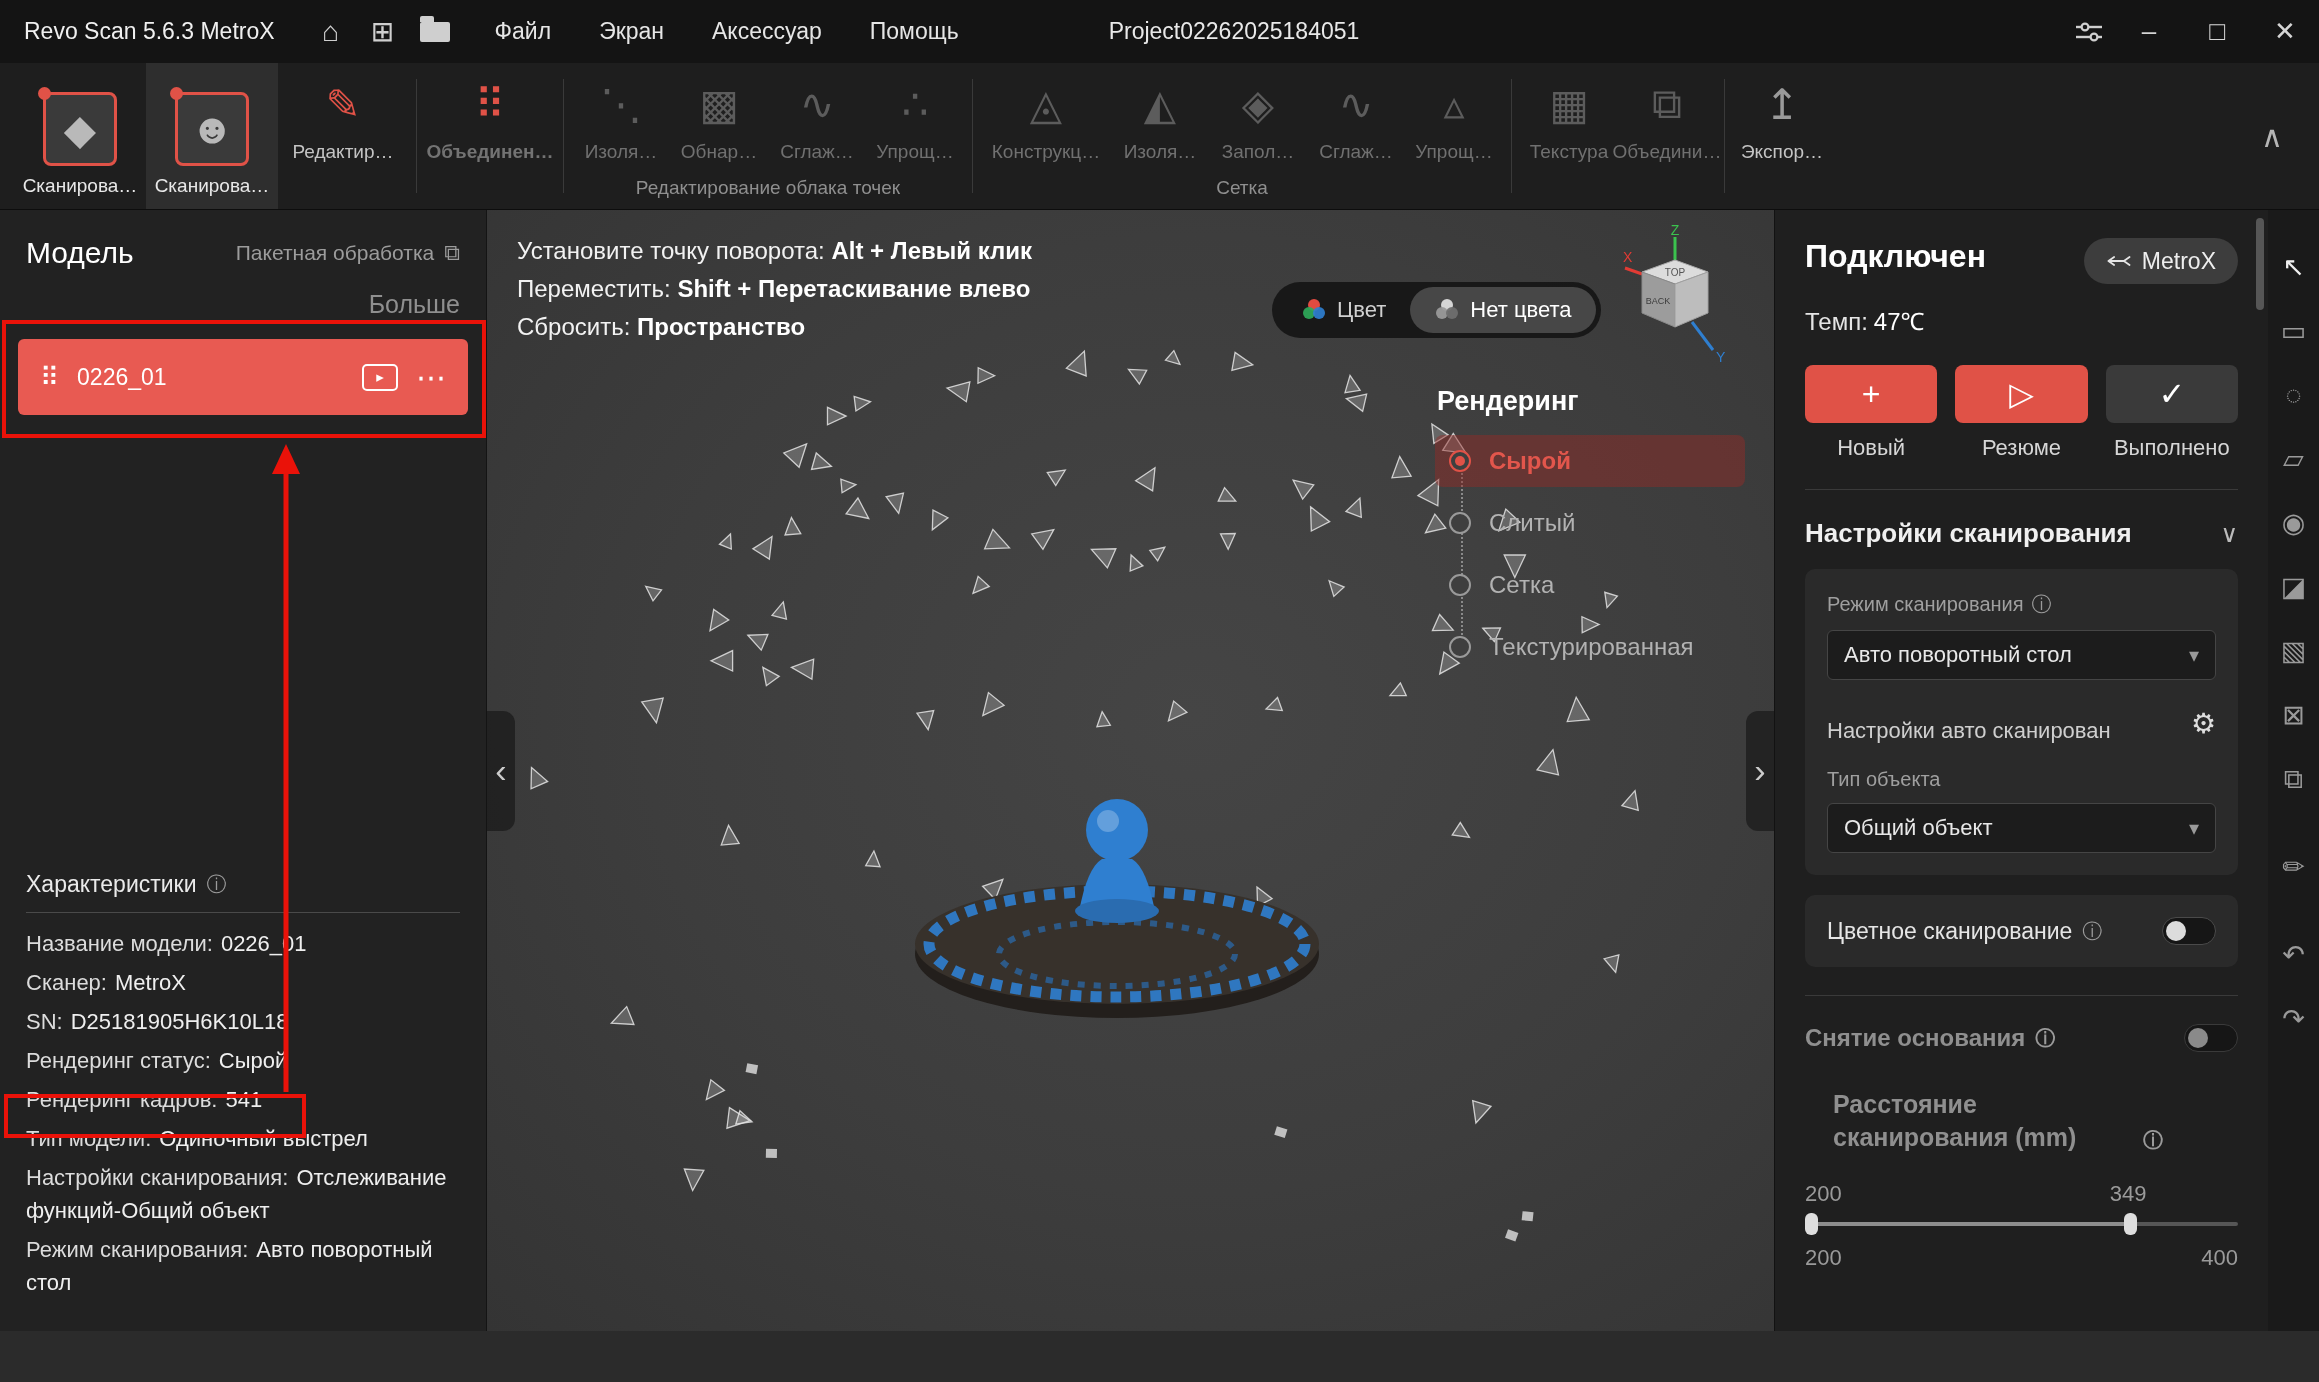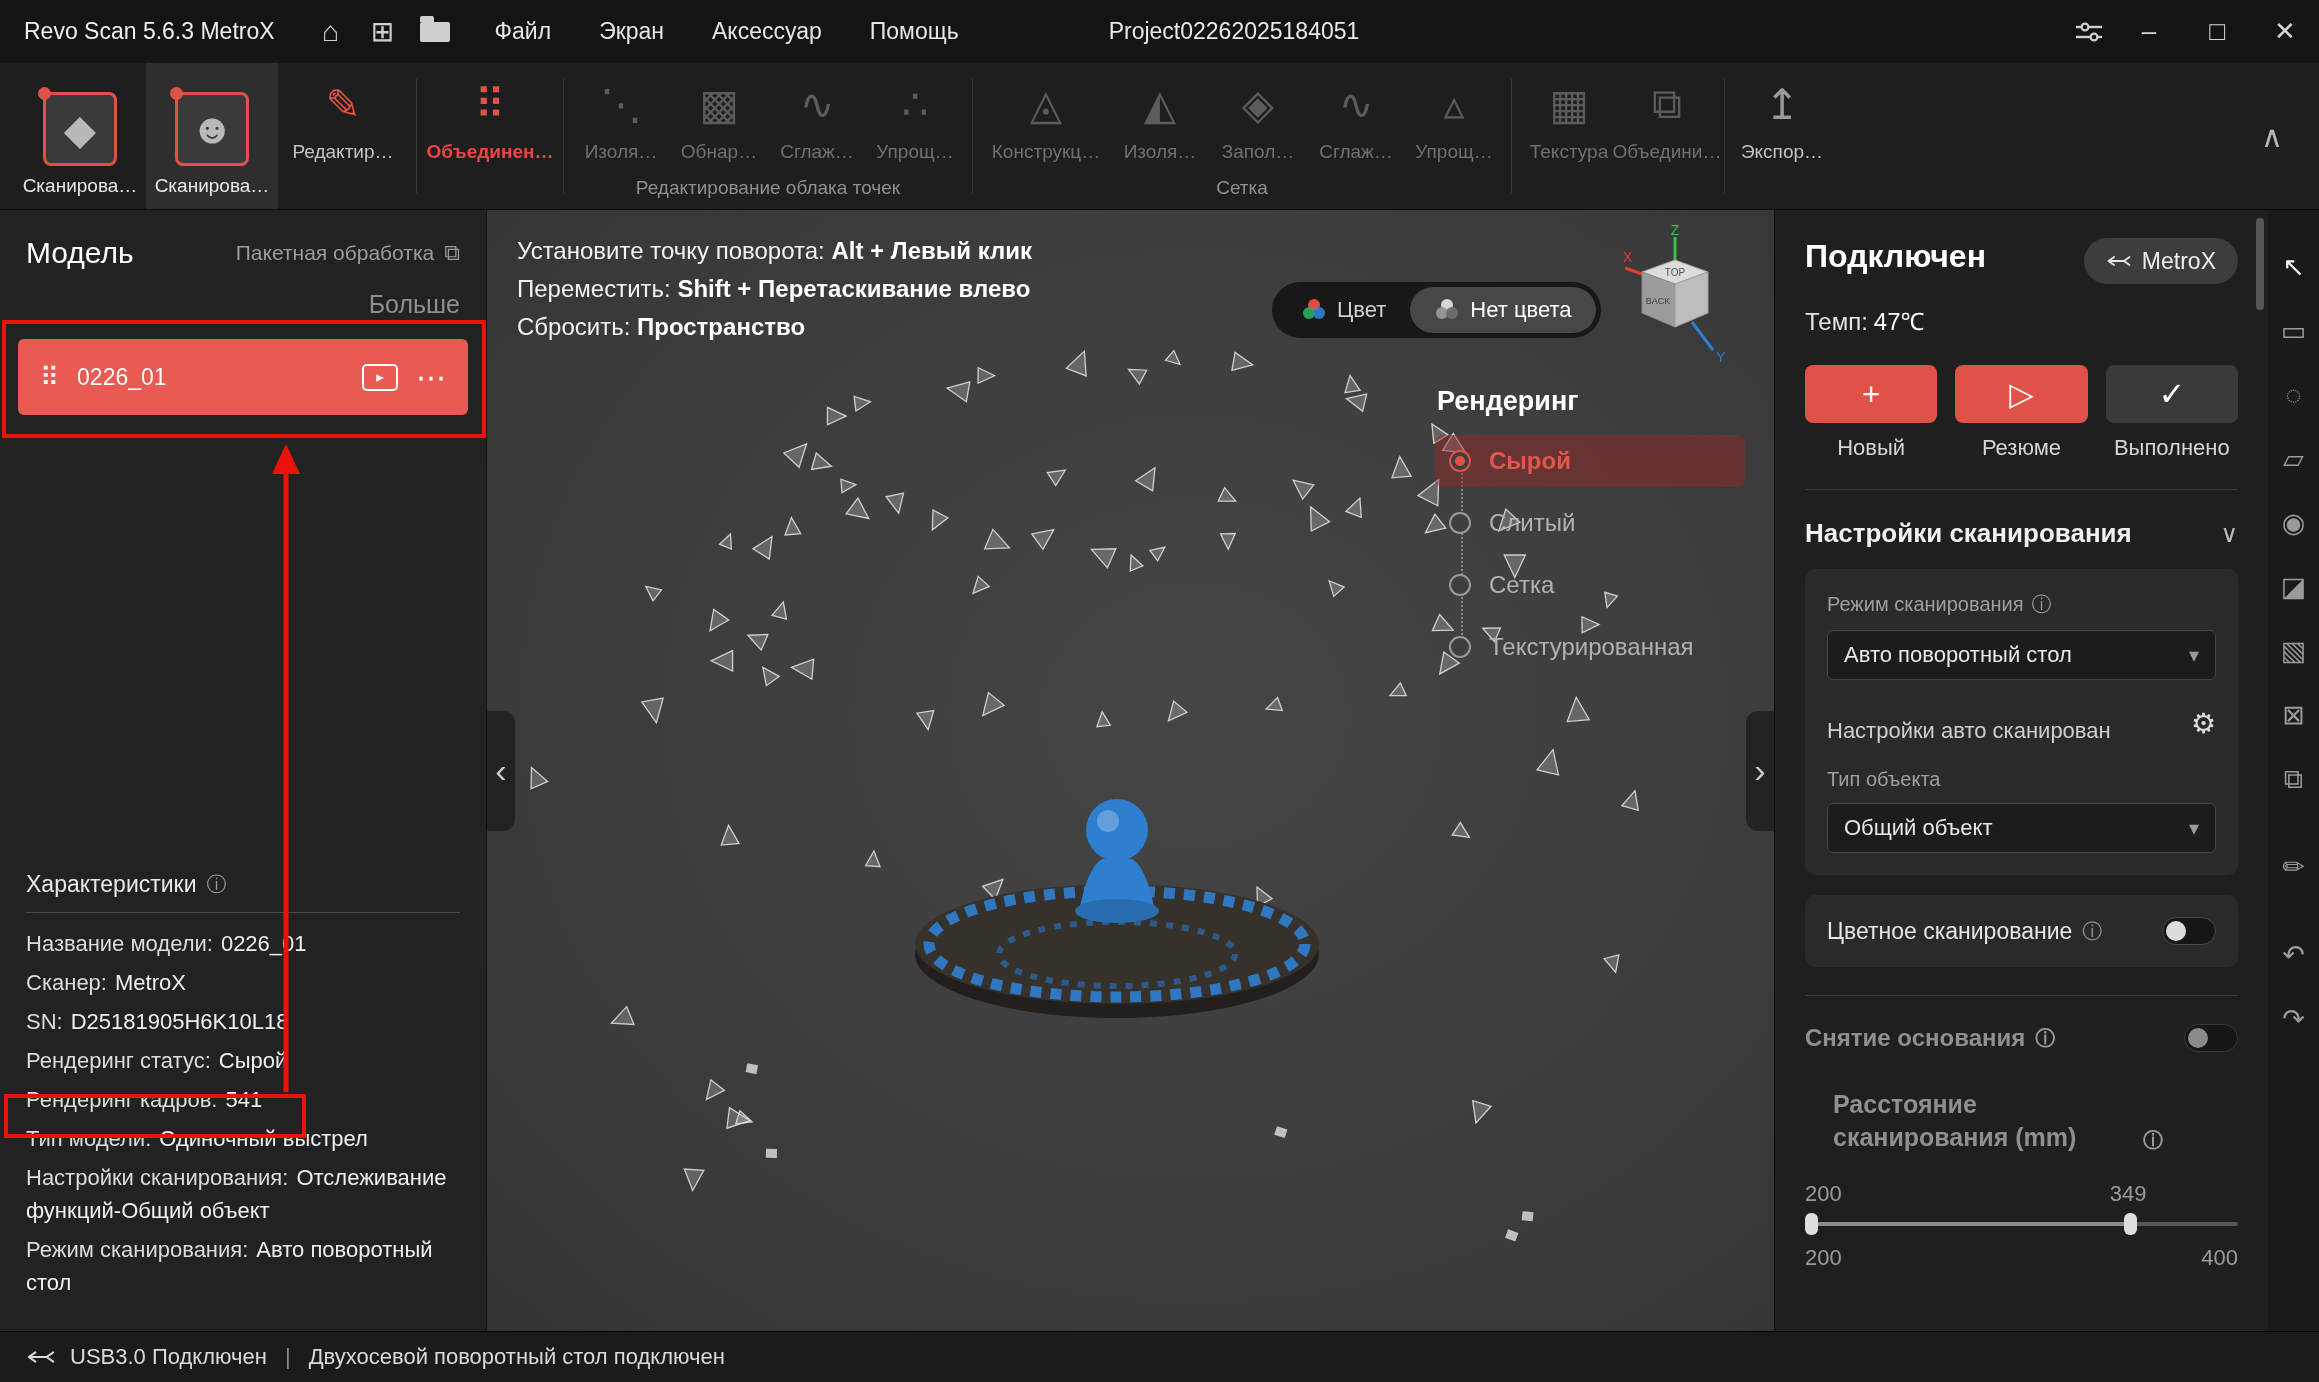--- a/index.html
+++ b/index.html
@@ -28,21 +28,21 @@
   .scan-thumb::after { content:''; position:absolute; top:-8px; left:-8px; width:13px; height:13px; border-radius:50%; background:var(--accent,#e05247); }
   .scan-label { font-size:19px; color:#e8e8e8; white-space:nowrap; }
   .rgroup { display:flex; flex-direction:column; }
   .gitems { display:flex; flex:1; }
   .gcaption { height:32px; font-size:19px; color:#8f8f8f; text-align:center; white-space:nowrap; }
   .ritem { width:98px; display:flex; flex-direction:column; align-items:center; padding-top:12px; gap:8px; cursor:pointer; }
   .ritem.wide { width:130px; }
   .ric { height:58px; display:flex; align-items:center; justify-content:center; font-size:42px; color:#9a9a9a; }
   .rlabel { font-size:19px; color:#c4c4c4; white-space:nowrap; }
   .ritem.red .ric { color:var(--accent,#e05247); }
-  .ritem.bold .rlabel { color:#ef4444; font-weight:bold; }
+  .ritem.bold .rlabel { color:#737373; font-weight:bold; }
   .ritem.disabled .ric { color:#5c5c5c; }
   .ritem.disabled .rlabel { color:#707070; }
   .rsep { width:1px; background:#3a3a3a; margin:16px 8px; }
   .ribbon-collapse { margin-left:auto; align-self:center; font-size:30px; color:#b5b5b5; padding:0 22px; cursor:pointer; }
   
   .content { display:flex; height:1121px; }
   
   .sidebar { width:487px; background:#222; display:flex; flex-direction:column; border-right:1px solid #141414; }
   .side-head { display:flex; align-items:center; padding:26px 26px 0; }
   .model-tab { font-size:30px; color:#fff; cursor:pointer; }
@@ -565,28 +565,20 @@
       <span class="tool">◪</span>
       <span class="tool">▧</span>
       <span class="tool">⊠</span>
       <span class="tool">⧉</span>
       <span class="tool gap">✏</span>
       <span class="tool gap">↶</span>
       <span class="tool">↷</span>
     </aside>
   </div>
 
-  <footer class="statusbar">
-    <svg width="30" height="20" viewBox="0 0 32 20">
-      <path d="M3 10 L10 5 M3 10 L10 15 M3 10 H22 M22 10 L29 5 M22 10 L29 15" stroke="#d8d8d8" stroke-width="2.2" fill="none" stroke-linecap="round"></path>
-    </svg>
-    <span>USB3.0 Подключен</span>
-    <span class="sb-div">|</span>
-    <span>Двухосевой поворотный стол подключен</span>
-  </footer>
 
   <div class="ann ann-rect" id="annModel"></div>
   <div class="ann ann-rect" id="annFrames"></div>
   <svg class="ann" id="annArrow" viewBox="0 0 70 652">
     <line x1="36" y1="650" x2="36" y2="26" stroke="var(--annotation,#ea1209)" stroke-width="5"></line>
     <polygon points="36,2 22,32 50,32" fill="var(--annotation,#ea1209)"></polygon>
   </svg>
 
 </div>
 

